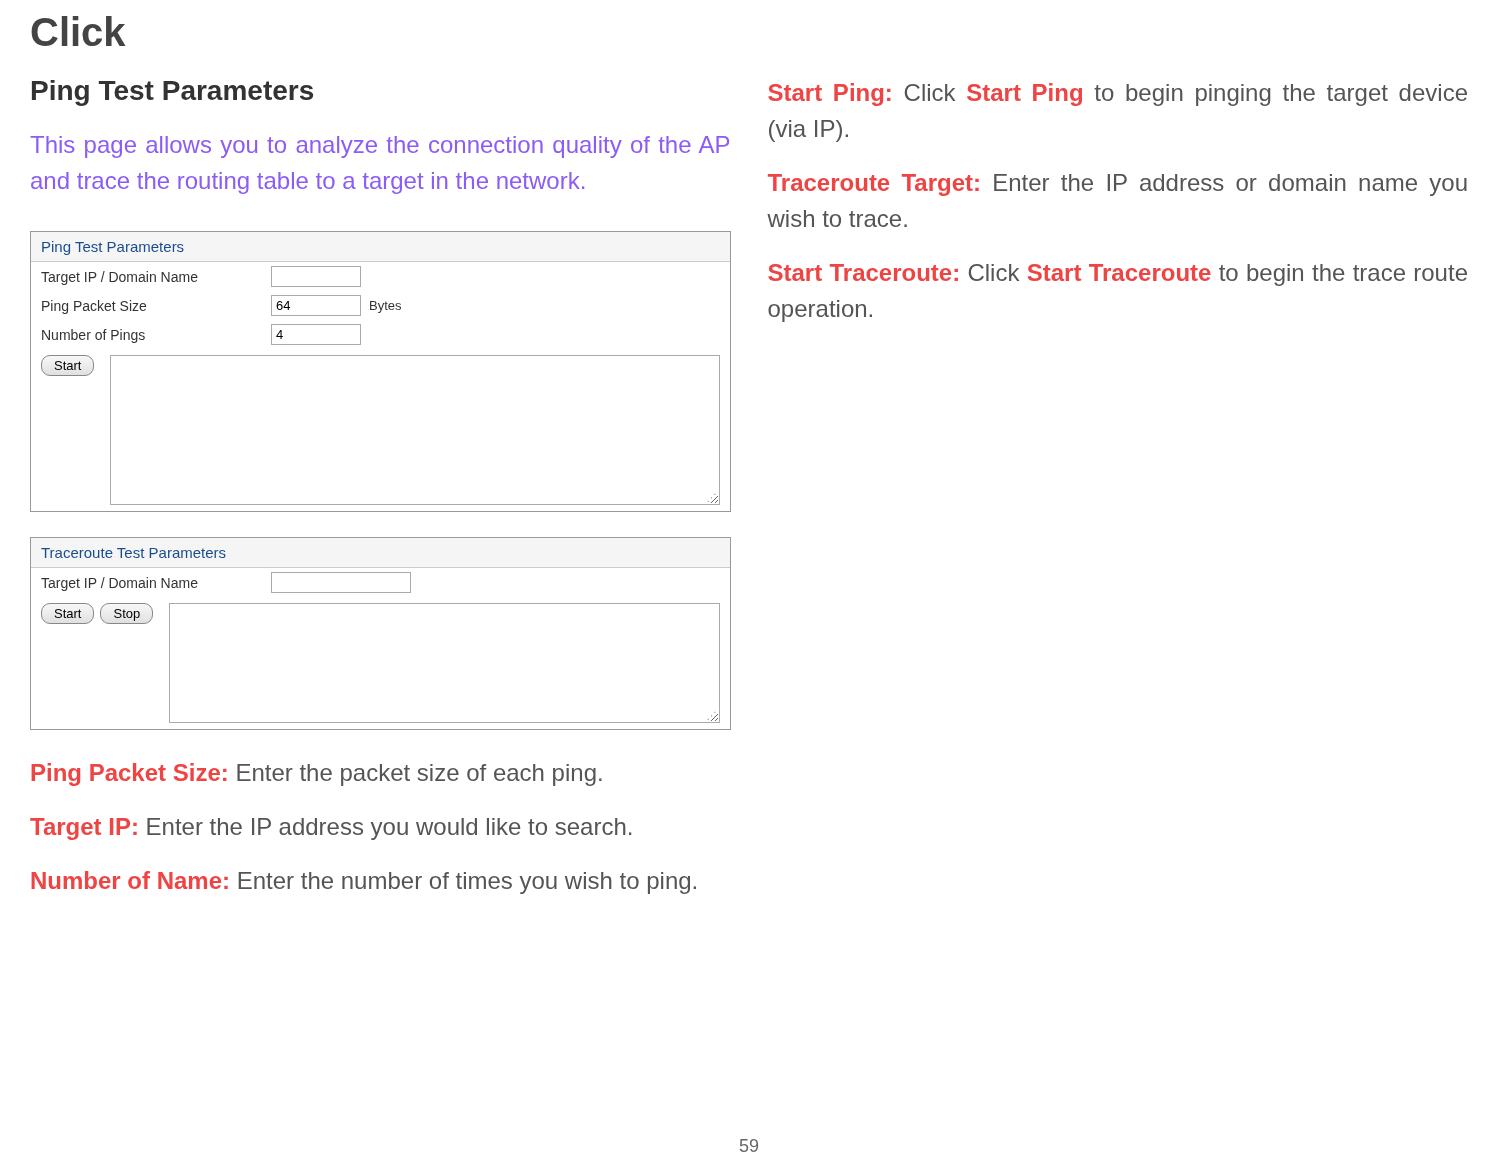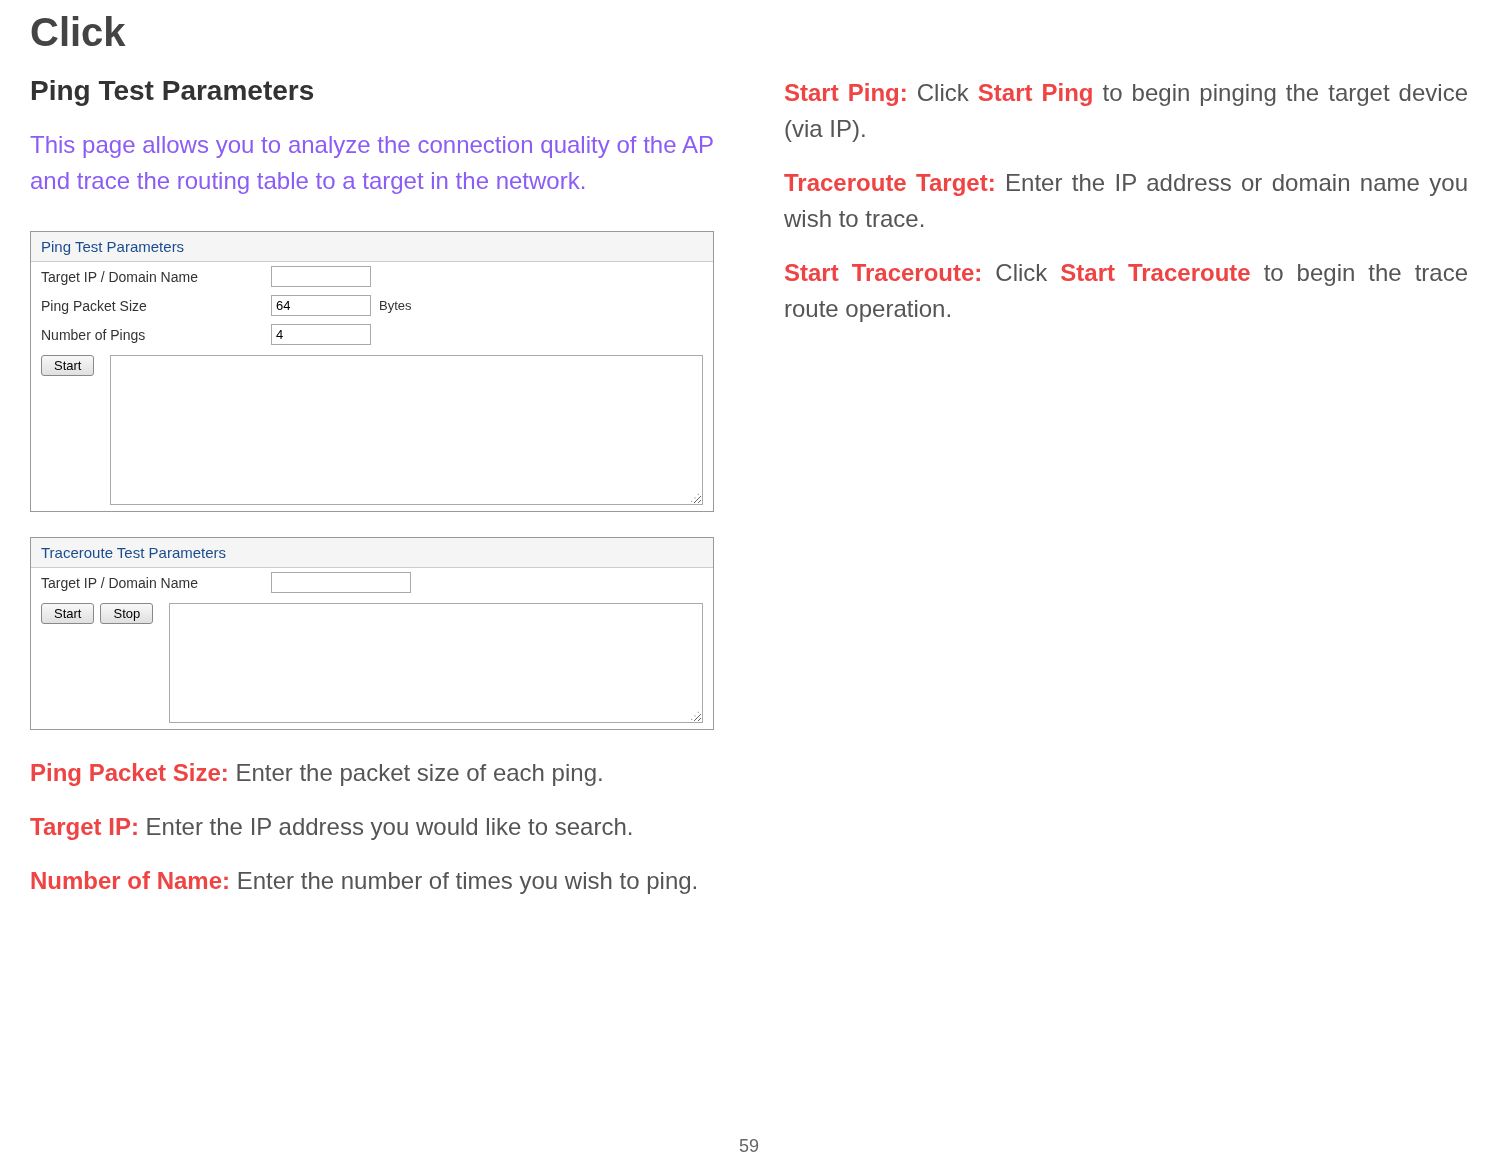--- a/index.html
+++ b/index.html
@@ -16,21 +16,21 @@
       color: #333;
     }
     .page-title {
       font-size: 40px;
       font-weight: bold;
       color: #444;
       margin-bottom: 20px;
     }
     .columns {
       display: flex;
-      gap: 70px;
+      gap: 37px;
       justify-content: center;
     }
     .col {
       flex: 1;
     }
     .section-title {
       font-size: 28px;
       font-weight: bold;
       color: #333;
       margin-bottom: 20px;
@@ -65,40 +65,40 @@
       color: #333;
     }
     .form-label {
       width: 230px;
       font-size: 14px;
     }
     .form-input {
       border: 1px solid #aaa;
       padding: 2px 4px;
       font-size: 13px;
-      width: 100px;
+      width: 90px;
       background: #fff;
     }
     .form-unit {
       margin-left: 8px;
       font-size: 13px;
     }
     .button-row {
       display: flex;
       align-items: flex-start;
       padding: 6px 10px;
       gap: 6px;
     }
     .btn {
       border: 1px solid #888;
       background: linear-gradient(#f8f8f8, #e0e0e0);
       padding: 2px 12px;
       font-size: 13px;
       cursor: pointer;
-      border-radius: 3px;
+      border-radius: 9px;
     }
     .output-area {
       flex: 1;
       border: 1px solid #aaa;
       min-height: 150px;
       margin-left: 10px;
       background: #fff;
       resize: both;
       overflow: auto;
       position: relative;

